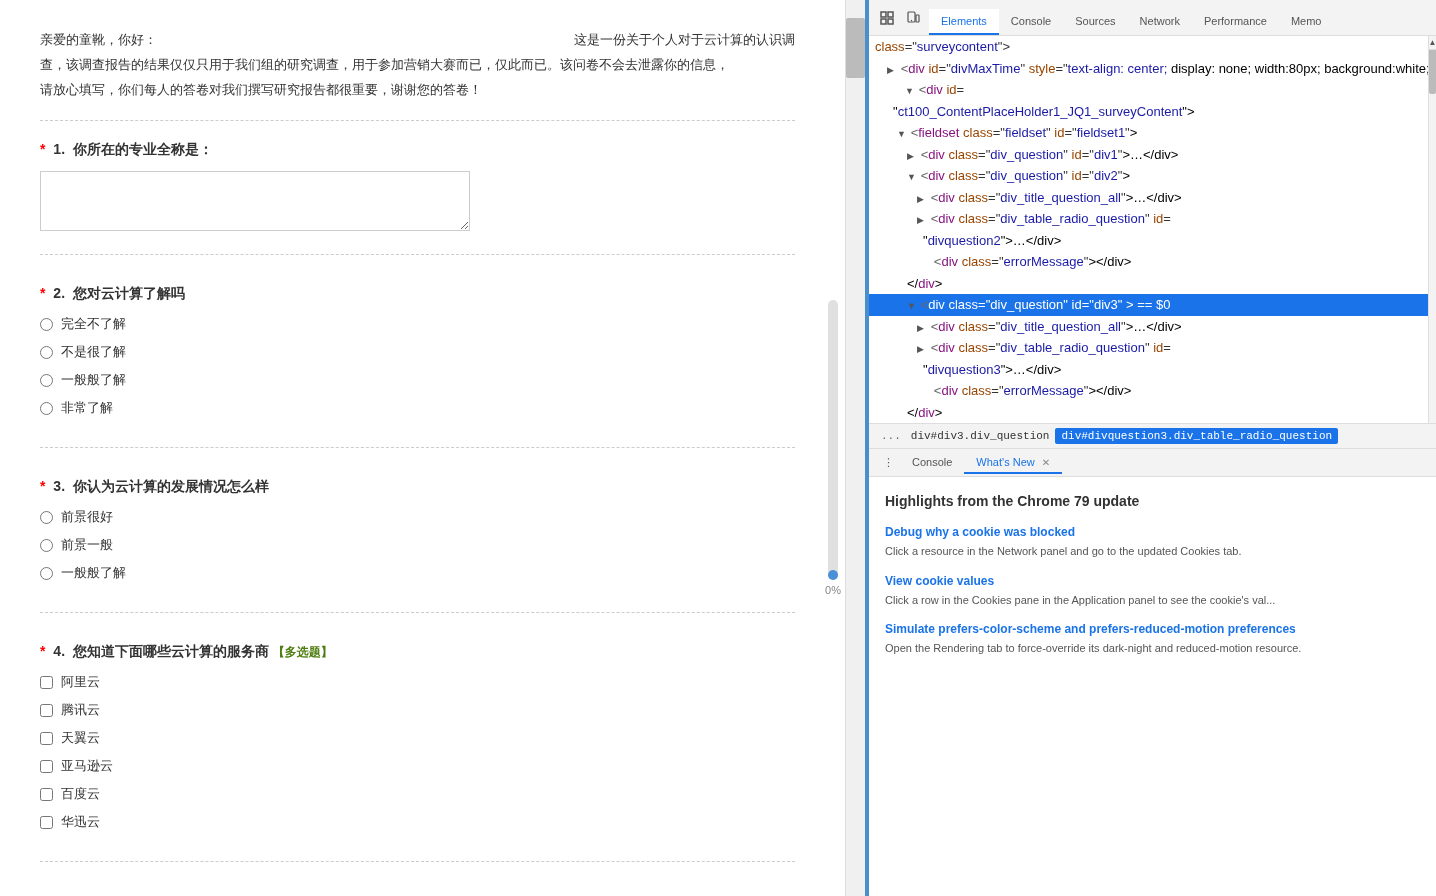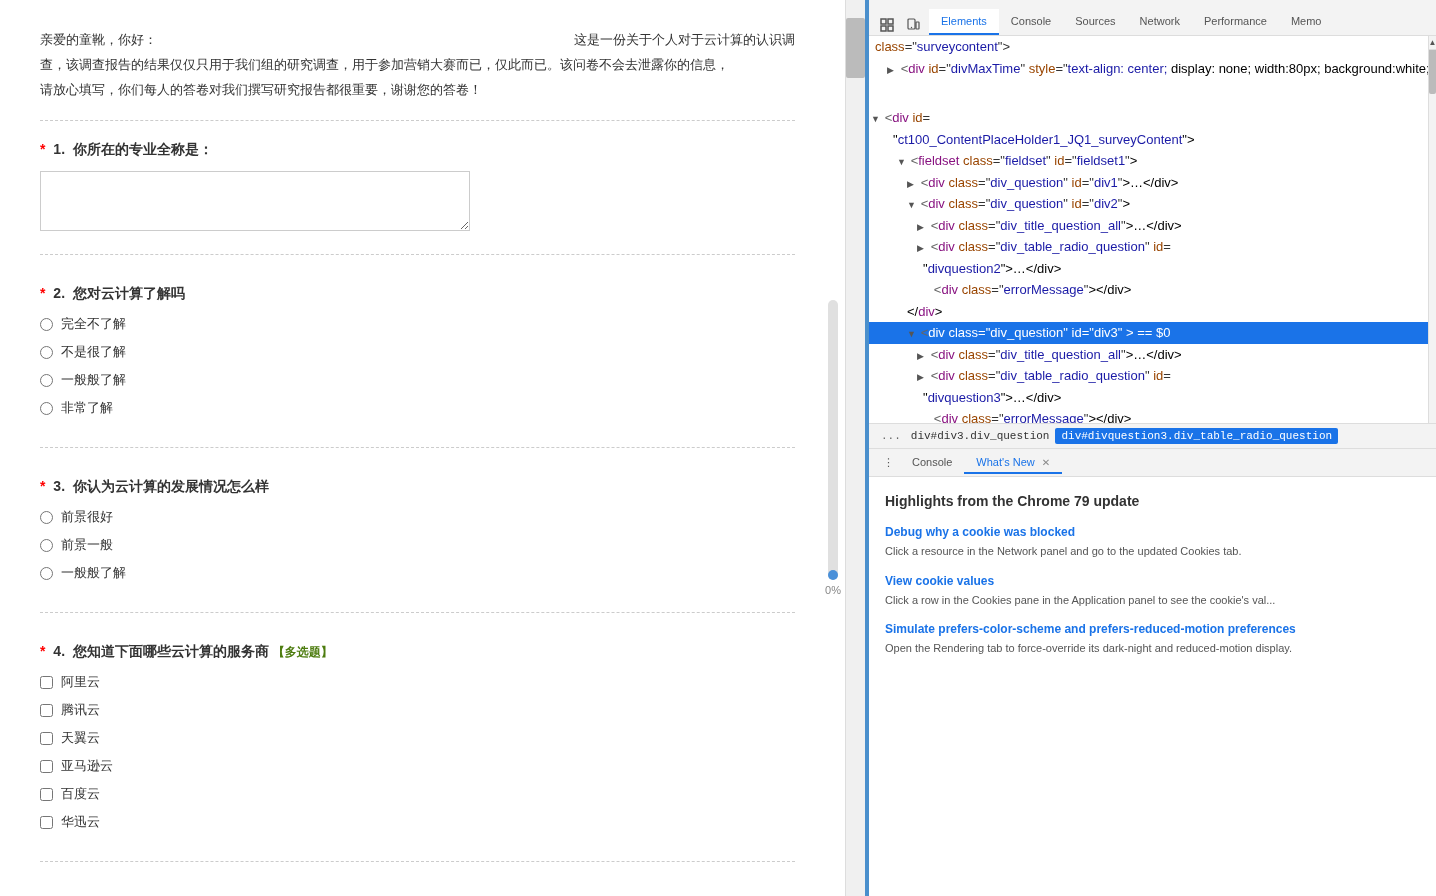--- a/index.html
+++ b/index.html
@@ -64,21 +64,21 @@
     }
 
     .option-label {
       font-size: 13px;
       color: #333;
     }
 
     
     .devtools-top-bar {
       display: flex;
-      align-items: flex-end;
+      align-items: center;
       height: 36px;
       background: #f3f3f3;
       border-bottom: 1px solid #ddd;
       padding: 0 8px;
       gap: 6px;
       flex-shrink: 0;
     }
 
     .devtools-top-icon {
       width: 20px;
@@ -456,21 +456,21 @@
         </div>
         <div class="html-line" style="padding-left:18px;">
           <span class="expand-arrow">▶</span>
           <span class="tag-bracket">&lt;</span><span class="tag-name">div</span>
           <span class="attr-name"> id</span><span class="eq-sign">="</span><span class="attr-value">divMaxTime</span><span class="eq-sign">"</span>
           <span class="attr-name"> style</span><span class="eq-sign">="</span><span class="attr-value">text-align: center;</span>
           <span> display: none; width:80px; background:white;</span>
           
           
         </div>
-        <div class="html-line" style="padding-left:2px;margin-top:28px;">
+        <div class="html-line" style="padding-left:36px;">
           <span class="expand-arrow">▼</span>
           <span class="tag-bracket">&lt;</span><span class="tag-name">div</span>
           <span class="attr-name"> id</span><span class="eq-sign">=</span>
         </div>
         <div class="html-line" style="padding-left:24px;">
           <span>"</span><span class="attr-value">ct100_ContentPlaceHolder1_JQ1_surveyContent</span><span>"&gt;</span>
         </div>
         <div class="html-line" style="padding-left:28px;">
           <span class="expand-arrow">▼</span>
           <span class="tag-bracket">&lt;</span><span class="tag-name">fieldset</span>
@@ -571,17 +571,17 @@
       <div class="whats-new-item">
         <div class="whats-new-item-title">Debug why a cookie was blocked</div>
         <div class="whats-new-item-desc">Click a resource in the Network panel and go to the updated Cookies tab.</div>
       </div>
       <div class="whats-new-item">
         <div class="whats-new-item-title">View cookie values</div>
         <div class="whats-new-item-desc">Click a row in the Cookies pane in the Application panel to see the cookie's val...</div>
       </div>
       <div class="whats-new-item">
         <div class="whats-new-item-title">Simulate prefers-color-scheme and prefers-reduced-motion preferences</div>
-        <div class="whats-new-item-desc">Open the Rendering tab to force-override its dark-night and reduced-motion display.</div>
+        <div class="whats-new-item-desc">Open the Rendering tab to force-override its dark-night and reduced-motion resource.</div>
       </div>
     </div>
   </div>
 </div>
 
 </body></html>

